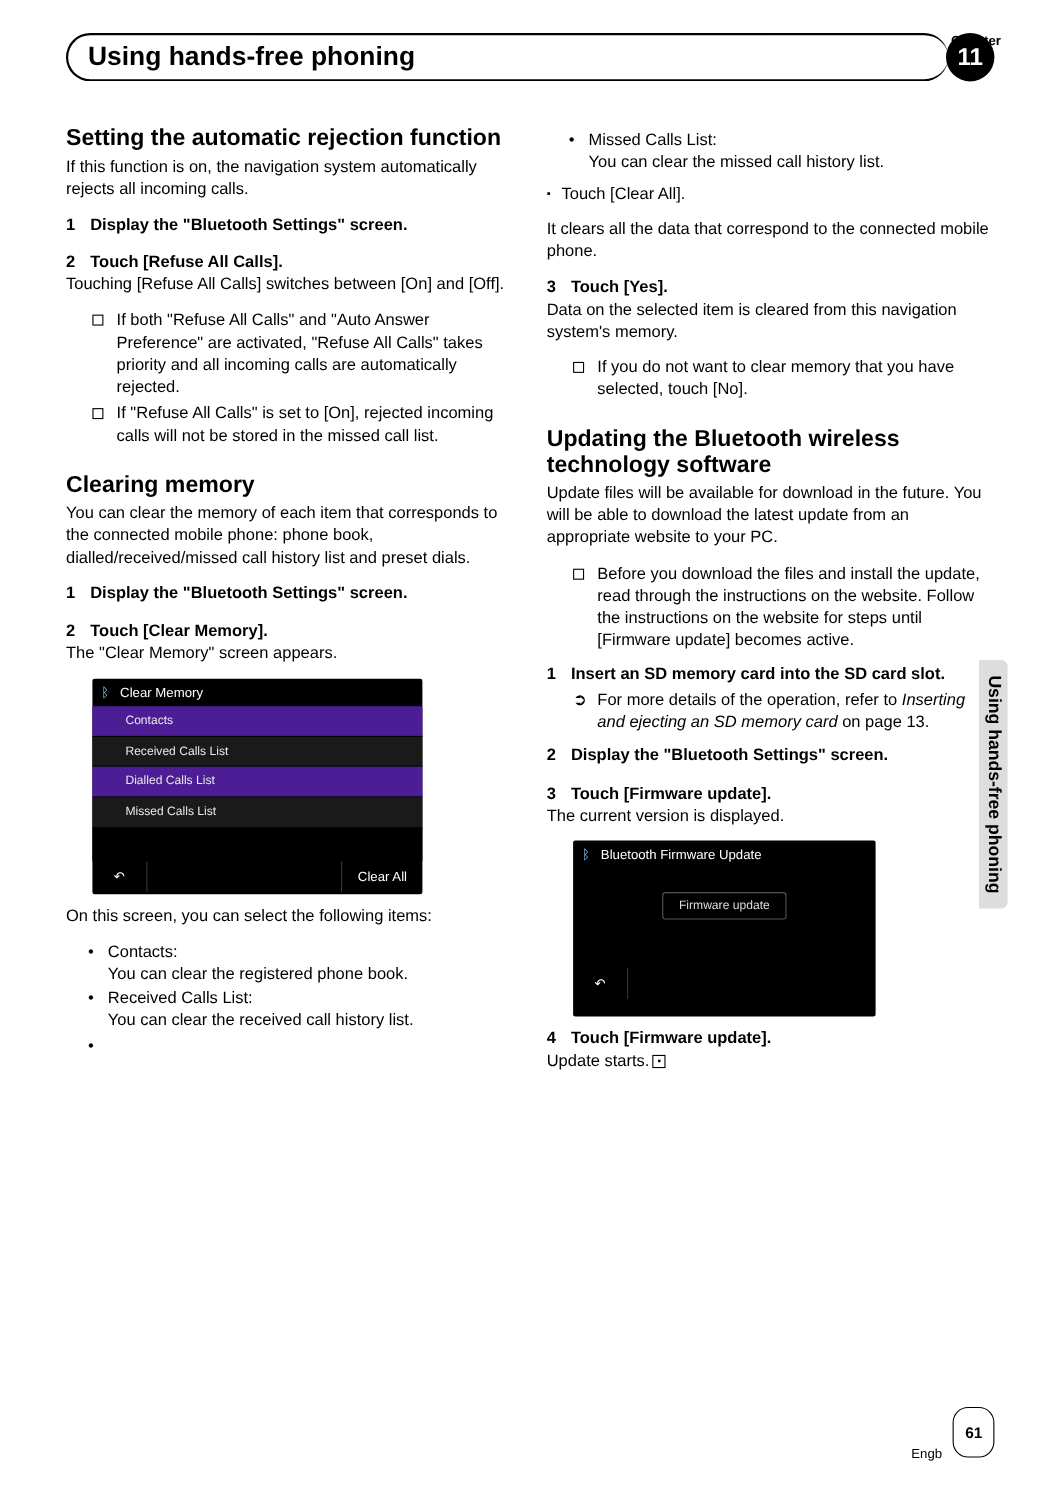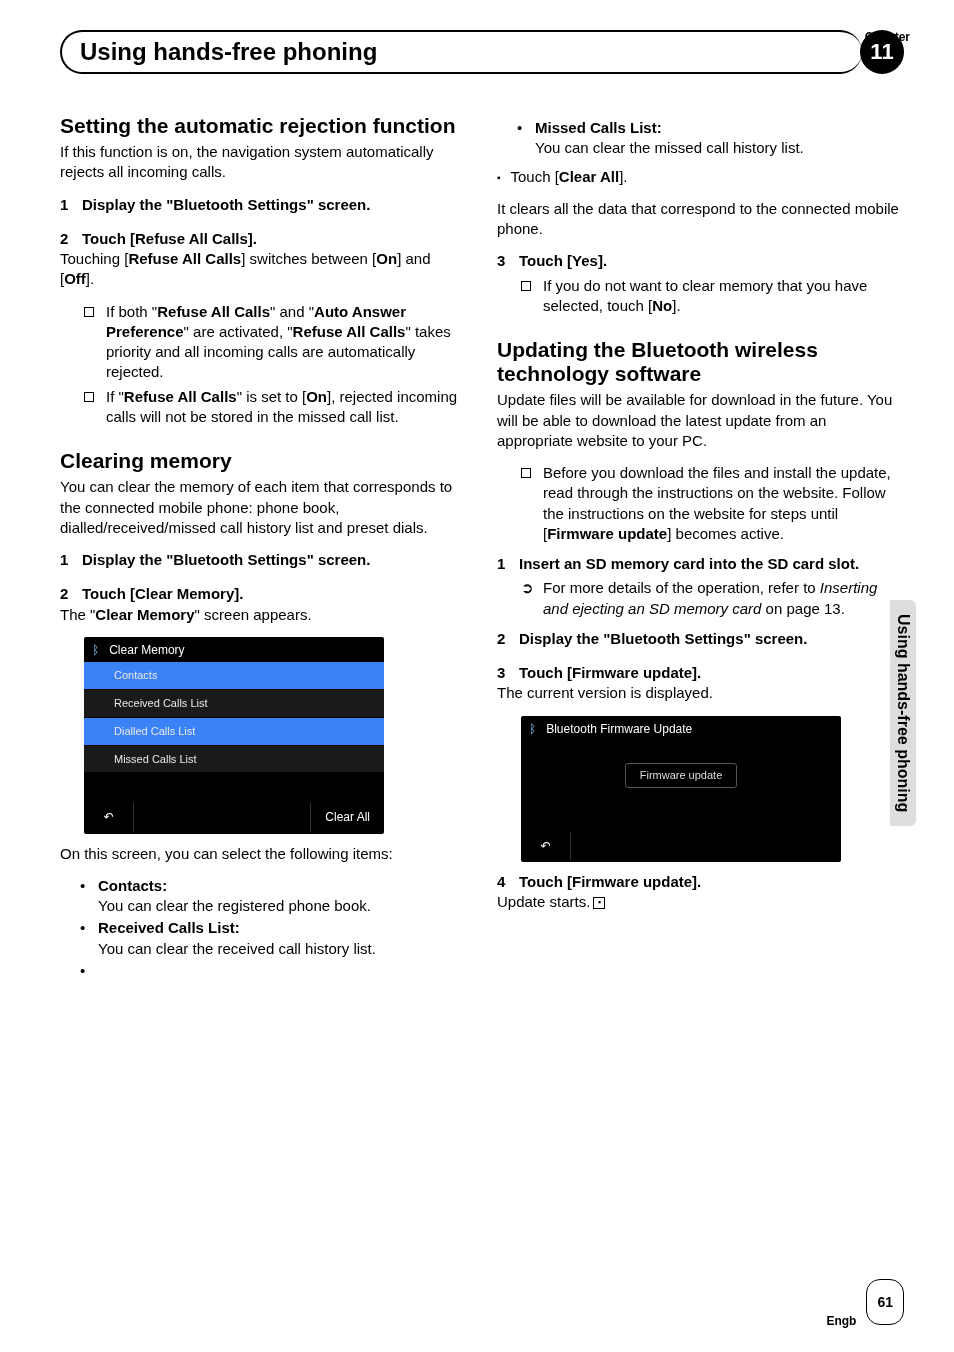--- a/index.html
+++ b/index.html
@@ -90,21 +90,21 @@
   }
   .ss-header {
     color:#fff;
     padding:5px 8px 4px 8px;
     display:flex;
     align-items:center;
     gap:6px;
     font-size:12px;
   }
   .ss-row {
-    background:#3b82f6;
+    background:#4c1d95;
     color:#e8e8e8;
     padding:6px 30px;
     border-bottom:1px solid #000;
     font-size:11px;
   }
   .ss-row.dark { background:#1a1a1a; }
   .ss-footer {
     display:flex;
     color:#fff;
     font-size:12px;
@@ -117,24 +117,24 @@
   }
   .ss-spacer { flex:1; }
   .ss-btn {
     padding:6px 14px;
     border-left:1px solid #333;
   }
   .screenshot2 {
     background:#000;
     border-radius:2px;
     margin:8px 0 10px 24px;
-    width: 320px;
+    width: 275px;
     color:#ccc;
     font-size:12px;
-    padding-bottom:2px;
+    padding-bottom:16px;
   }
   .fw-body { padding: 16px 0 8px 0; text-align:center; color:#ddd; font-size:12px;}
   .fw-row { display:flex; justify-content:center; gap:20px; padding:4px 0;}
   .fw-green { color:#4c4; }
   .fw-btn {
     border:1px solid #555;
     display:inline-block;
     padding:4px 14px;
     margin-top:6px;
     border-radius:3px;
@@ -162,21 +162,21 @@
   }
   .page-pill {
     border:1.5px solid #000;
     border-radius:14px;
     padding:14px 10px;
     font-weight:bold;
     font-size:14px;
   }
   .filled-sq::before { content:"▪"; margin-right:6px; font-size:10px; vertical-align:middle;}
   .end-mark { display:inline-block; border:1.5px solid #000; width:12px; height:12px; text-align:center; line-height:9px; font-size:9px; vertical-align:middle; margin-left:3px;}
-  .bold { font-weight:bold;margin-top:38px; }
+  .bold { font-weight:normal;margin-top:38px; }
   .ital { font-style: italic; }
   .bt-icon::before { content:"ᛒ"; color:#8cf; font-size:12px; margin-right:4px;}
 </style>
 </head>
 <body>
 
 <div class="chapter-label">Chapter</div>
 
 <div class="header-row">
   <div class="title-pill">
@@ -271,20 +271,21 @@
         </div>
     </div>
     <div class="para filled-sq">
       <span>Touch [</span><span class="bold">Clear All</span><span>].</span>
     </div>
     <div class="para">It clears all the data that correspond to the connected mobile phone.</div>
 
     <div class="step">
       <span class="num">3</span><span>Touch [Yes].</span>
     </div>
+    <div class="para">Data on the selected item is cleared from this navigation system's memory.</div>
     <div class="note-list">
       <div class="note-item">
         <span class="note-bullet"><span class="sq"></span></span>
         <span>
           <span>If you do not want to clear memory that you have selected, touch [</span><span class="bold">No</span><span>].</span>
         </span>
       </div>
     </div>
 
     <h2 class="sec" style="margin-top:22px;">Updating the Bluetooth wireless technology software</h2>

